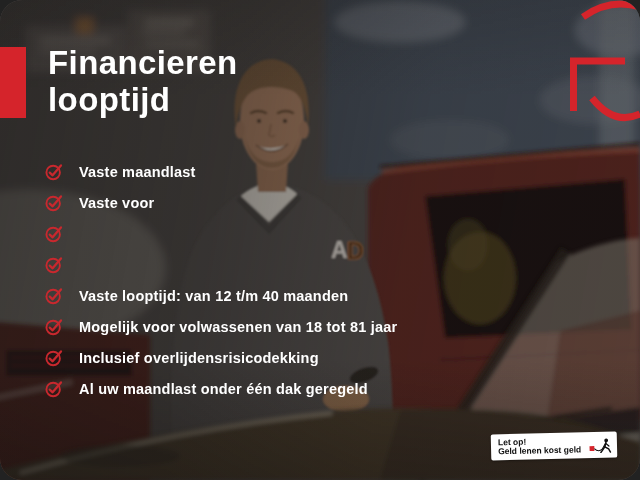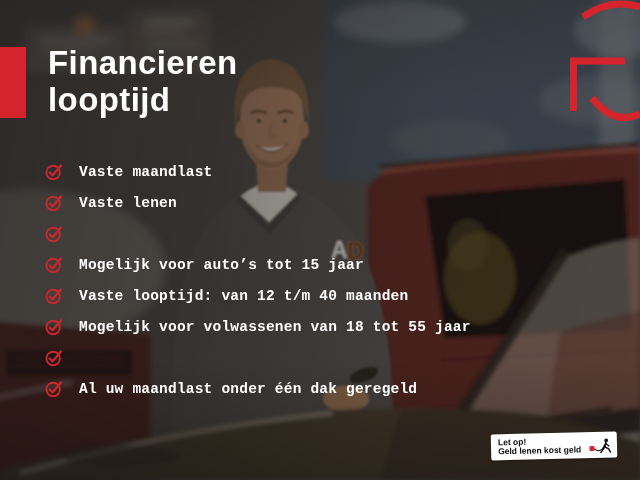--- a/index.html
+++ b/index.html
@@ -1,19 +1,20 @@
 <!DOCTYPE html>
 <html><head>
 <meta charset="utf-8">
 <style>
   html,body{margin:0;padding:0;background:#222;}
   .stage{
     position:relative;width:640px;height:480px;overflow:hidden;
     font-family:"Liberation Sans","DejaVu Sans",sans-serif;
     background:#474340;
+    border-radius:22px;
   }
   .photo{position:absolute;left:0;top:0;width:640px;height:480px;}
   .overlay{
     position:absolute;left:0;top:0;width:640px;height:480px;
     background:
       linear-gradient(180deg, rgba(20,18,17,.15) 0%, rgba(20,18,17,0) 20%, rgba(20,18,17,0) 75%, rgba(15,13,12,.3) 100%),
       linear-gradient(100deg, rgba(28,26,25,.60) 0%, rgba(28,26,25,.46) 35%, rgba(30,28,27,.26) 62%, rgba(30,28,27,.18) 100%);
     pointer-events:none;
   }
   .red-bar{
@@ -23,21 +24,21 @@
   .title{
     position:absolute;left:48px;top:44px;margin:0;
     color:#ffffff;font-size:33px;line-height:37px;font-weight:600;
     letter-spacing:.4px;
   }
   .title span{display:block;}
   .features{
     position:absolute;left:45px;top:156px;margin:0;padding:0;list-style:none;
   }
   .feature-row{
-    display:flex;align-items:center;height:31px;font-family:Liberation Mono, monospace;
+    display:flex;align-items:center;height:31px;
   }
   .check-ic{width:19px;height:19px;flex:0 0 19px;margin-right:15px;}
   .feature-label{
     color:#ffffff;font-size:14.5px;font-weight:600;letter-spacing:.2px;
     white-space:nowrap;
   }
   .logo{position:absolute;right:0;top:0;width:82px;height:132px;}
   .warning{
     position:absolute;left:491px;top:433px;width:126px;height:26px;
     background:#ffffff;border-radius:2px;box-sizing:border-box;
@@ -163,54 +164,54 @@
           <circle cx="8.6" cy="11" r="7.1" stroke="#c9282e" stroke-width="2" fill="none"></circle>
           <path d="M5 11.2 L8 14 L16.8 3.6" stroke="#c9282e" stroke-width="2.4" fill="none" stroke-linecap="round" stroke-linejoin="round"></path>
         </svg>
       <span class="feature-label">Vaste maandlast</span>
     </li>
     <li class="feature-row">
       <svg class="check-ic" viewBox="0 0 20 20">
           <circle cx="8.6" cy="11" r="7.1" stroke="#c9282e" stroke-width="2" fill="none"></circle>
           <path d="M5 11.2 L8 14 L16.8 3.6" stroke="#c9282e" stroke-width="2.4" fill="none" stroke-linecap="round" stroke-linejoin="round"></path>
         </svg>
-      <span class="feature-label">Vaste lenen</span>
-    </li>
-    <li class="feature-row">
-      <svg class="check-ic" viewBox="0 0 20 20">
-          <circle cx="8.6" cy="11" r="7.1" stroke="#c9282e" stroke-width="2" fill="none"></circle>
-          <path d="M5 11.2 L8 14 L16.8 3.6" stroke="#c9282e" stroke-width="2.4" fill="none" stroke-linecap="round" stroke-linejoin="round"></path>
-        </svg>
-    </li>
-    <li class="feature-row">
-      <svg class="check-ic" viewBox="0 0 20 20">
-          <circle cx="8.6" cy="11" r="7.1" stroke="#c9282e" stroke-width="2" fill="none"></circle>
-          <path d="M5 11.2 L8 14 L16.8 3.6" stroke="#c9282e" stroke-width="2.4" fill="none" stroke-linecap="round" stroke-linejoin="round"></path>
-        </svg>
-      <span class="feature-label">Mogelijk voor auto’s tot 15 jaar</span>
+      <span class="feature-label">Vaste voor</span>
+    </li>
+    <li class="feature-row">
+      <svg class="check-ic" viewBox="0 0 20 20">
+          <circle cx="8.6" cy="11" r="7.1" stroke="#c9282e" stroke-width="2" fill="none"></circle>
+          <path d="M5 11.2 L8 14 L16.8 3.6" stroke="#c9282e" stroke-width="2.4" fill="none" stroke-linecap="round" stroke-linejoin="round"></path>
+        </svg>
+    </li>
+    <li class="feature-row">
+      <svg class="check-ic" viewBox="0 0 20 20">
+          <circle cx="8.6" cy="11" r="7.1" stroke="#c9282e" stroke-width="2" fill="none"></circle>
+          <path d="M5 11.2 L8 14 L16.8 3.6" stroke="#c9282e" stroke-width="2.4" fill="none" stroke-linecap="round" stroke-linejoin="round"></path>
+        </svg>
     </li>
     <li class="feature-row">
       <svg class="check-ic" viewBox="0 0 20 20">
           <circle cx="8.6" cy="11" r="7.1" stroke="#c9282e" stroke-width="2" fill="none"></circle>
           <path d="M5 11.2 L8 14 L16.8 3.6" stroke="#c9282e" stroke-width="2.4" fill="none" stroke-linecap="round" stroke-linejoin="round"></path>
         </svg>
       <span class="feature-label">Vaste looptijd: van 12 t/m 40 maanden</span>
     </li>
     <li class="feature-row">
       <svg class="check-ic" viewBox="0 0 20 20">
           <circle cx="8.6" cy="11" r="7.1" stroke="#c9282e" stroke-width="2" fill="none"></circle>
           <path d="M5 11.2 L8 14 L16.8 3.6" stroke="#c9282e" stroke-width="2.4" fill="none" stroke-linecap="round" stroke-linejoin="round"></path>
         </svg>
-      <span class="feature-label">Mogelijk voor volwassenen van 18 tot 55 jaar</span>
-    </li>
-    <li class="feature-row">
-      <svg class="check-ic" viewBox="0 0 20 20">
-          <circle cx="8.6" cy="11" r="7.1" stroke="#c9282e" stroke-width="2" fill="none"></circle>
-          <path d="M5 11.2 L8 14 L16.8 3.6" stroke="#c9282e" stroke-width="2.4" fill="none" stroke-linecap="round" stroke-linejoin="round"></path>
-        </svg>
+      <span class="feature-label">Mogelijk voor volwassenen van 18 tot 81 jaar</span>
+    </li>
+    <li class="feature-row">
+      <svg class="check-ic" viewBox="0 0 20 20">
+          <circle cx="8.6" cy="11" r="7.1" stroke="#c9282e" stroke-width="2" fill="none"></circle>
+          <path d="M5 11.2 L8 14 L16.8 3.6" stroke="#c9282e" stroke-width="2.4" fill="none" stroke-linecap="round" stroke-linejoin="round"></path>
+        </svg>
+      <span class="feature-label">Inclusief overlijdensrisicodekking</span>
     </li>
     <li class="feature-row">
       <svg class="check-ic" viewBox="0 0 20 20">
           <circle cx="8.6" cy="11" r="7.1" stroke="#c9282e" stroke-width="2" fill="none"></circle>
           <path d="M5 11.2 L8 14 L16.8 3.6" stroke="#c9282e" stroke-width="2.4" fill="none" stroke-linecap="round" stroke-linejoin="round"></path>
         </svg>
       <span class="feature-label">Al uw maandlast onder één dak geregeld</span>
     </li>
   </ul>
 

